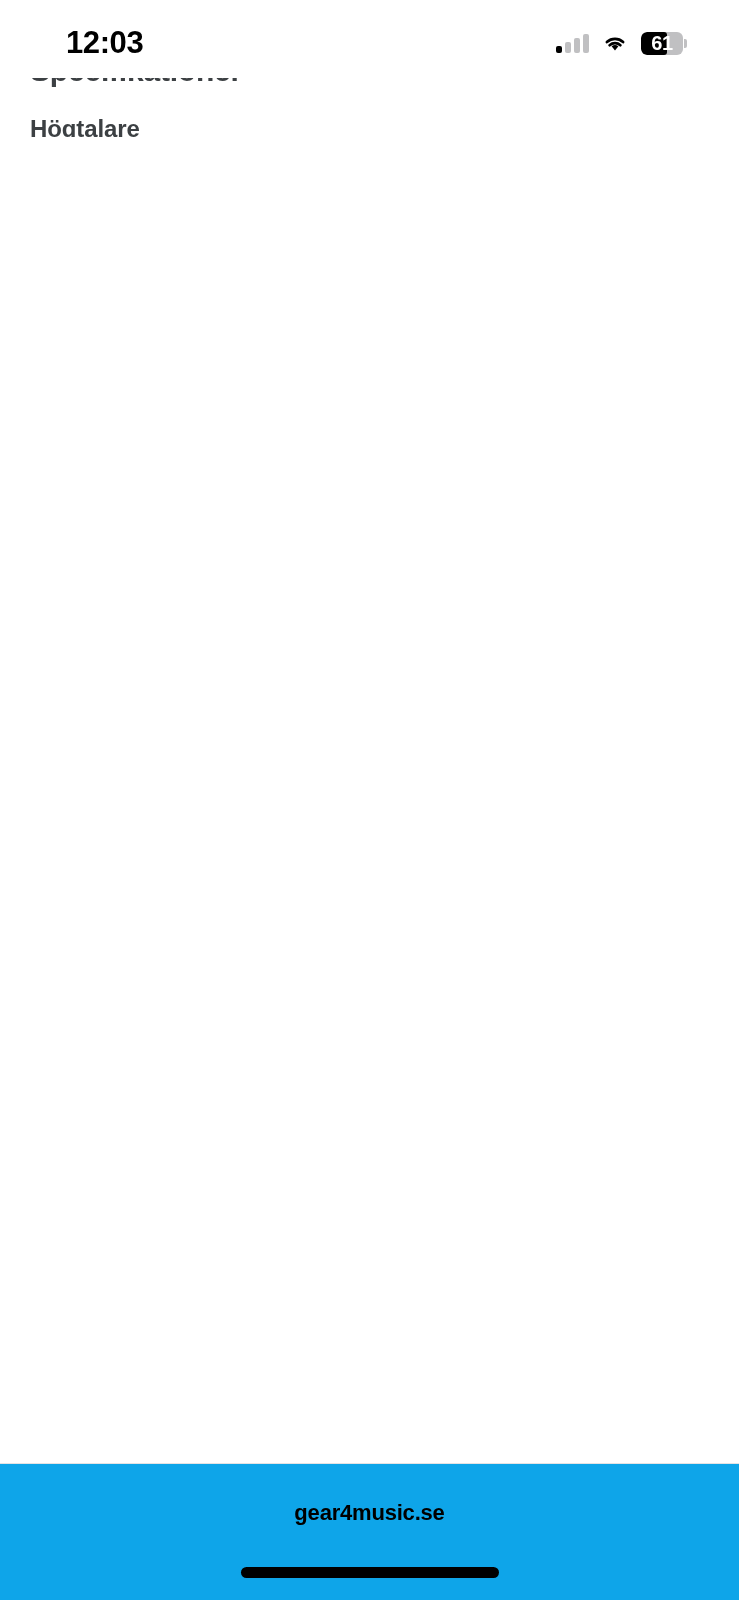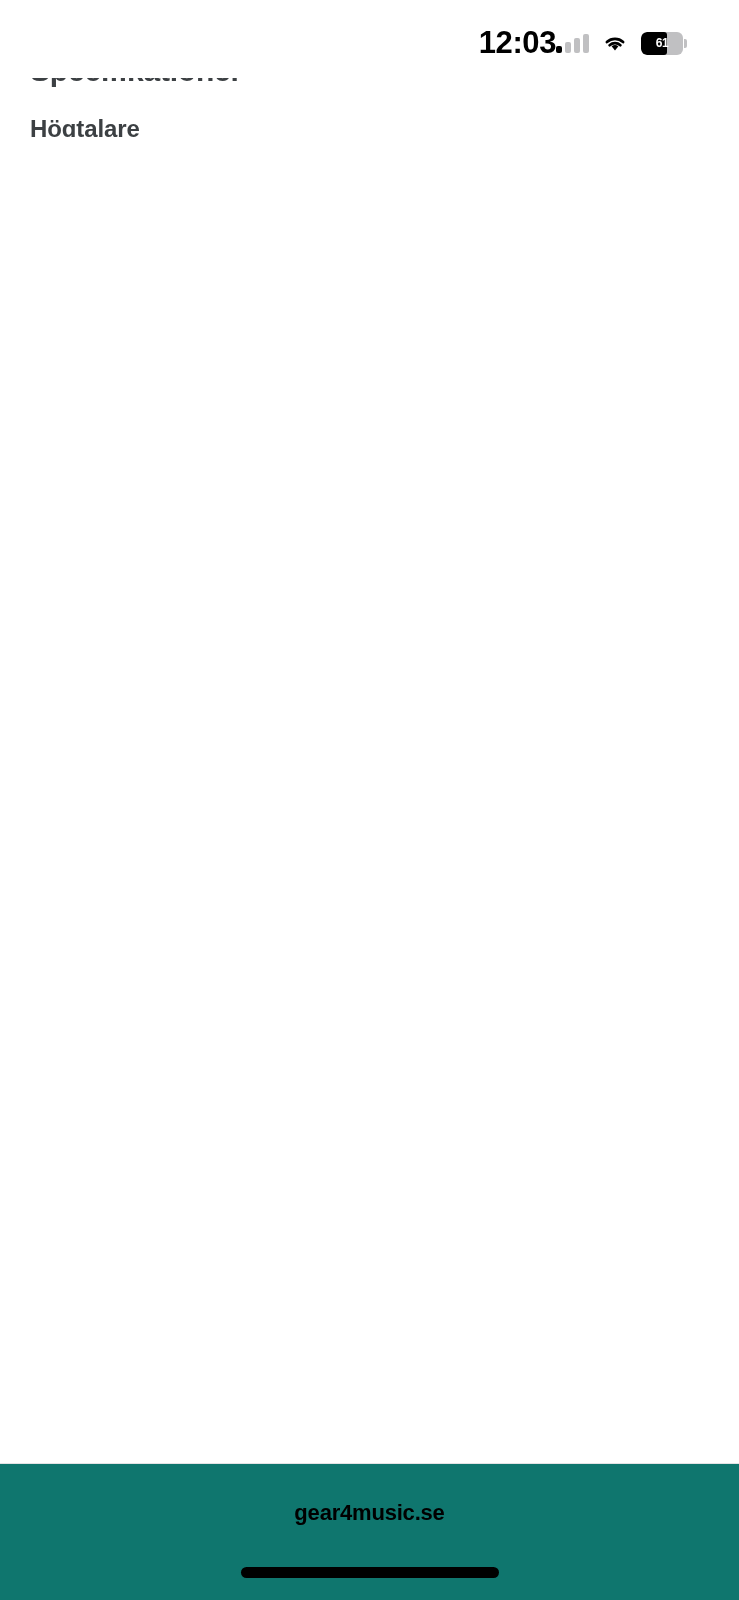--- a/index.html
+++ b/index.html
@@ -14,22 +14,22 @@
     overflow: hidden;
     position: relative;
     -webkit-font-smoothing: antialiased;
   }
 
   
   .status-bar {
     height: 78px;
     display: flex;
     align-items: center;
-    justify-content: flex-end;
-    padding: 0 52px 0 83px;
+    justify-content: space-between;
+    padding: 0 52px 0 66px;
     box-sizing: border-box;
     background: #ffffff;
     position: relative;
     z-index: 5;
   }
   .status-time {
     font-size: 31px;
     font-weight: bold;
     letter-spacing: -0.4px;
     color: #000;
@@ -85,21 +85,21 @@
     background: #000000;
     border-radius: 6px 3px 3px 6px;
   }
   .battery-pct {
     position: absolute;
     left: 0; top: 0;
     width: 42px;
     height: 23px;
     line-height: 23px;
     text-align: center;
-    font-size: 12px;
+    font-size: 20px;
     font-weight: bold;
     color: #ffffff;
     letter-spacing: -0.3px;
   }
   .battery-tip {
     width: 3px;
     height: 9px;
     border-radius: 0 2px 2px 0;
     background: #c0c0c2;
     margin-left: 1px;
@@ -142,21 +142,21 @@
     letter-spacing: -0.1px;
   }
 
   
   .bottom-bar {
     position: absolute;
     left: 0;
     right: 0;
     bottom: 0;
     height: 137px;
-    background: #0f766e;
+    background: #0ea5e9;
     border-top: 1px solid #e3e3e5;
     box-sizing: border-box;
     display: flex;
     flex-direction: column;
     align-items: center;
   }
   .site-url {
     margin-top: 36px;
     font-size: 22px;
     font-weight: bold;

